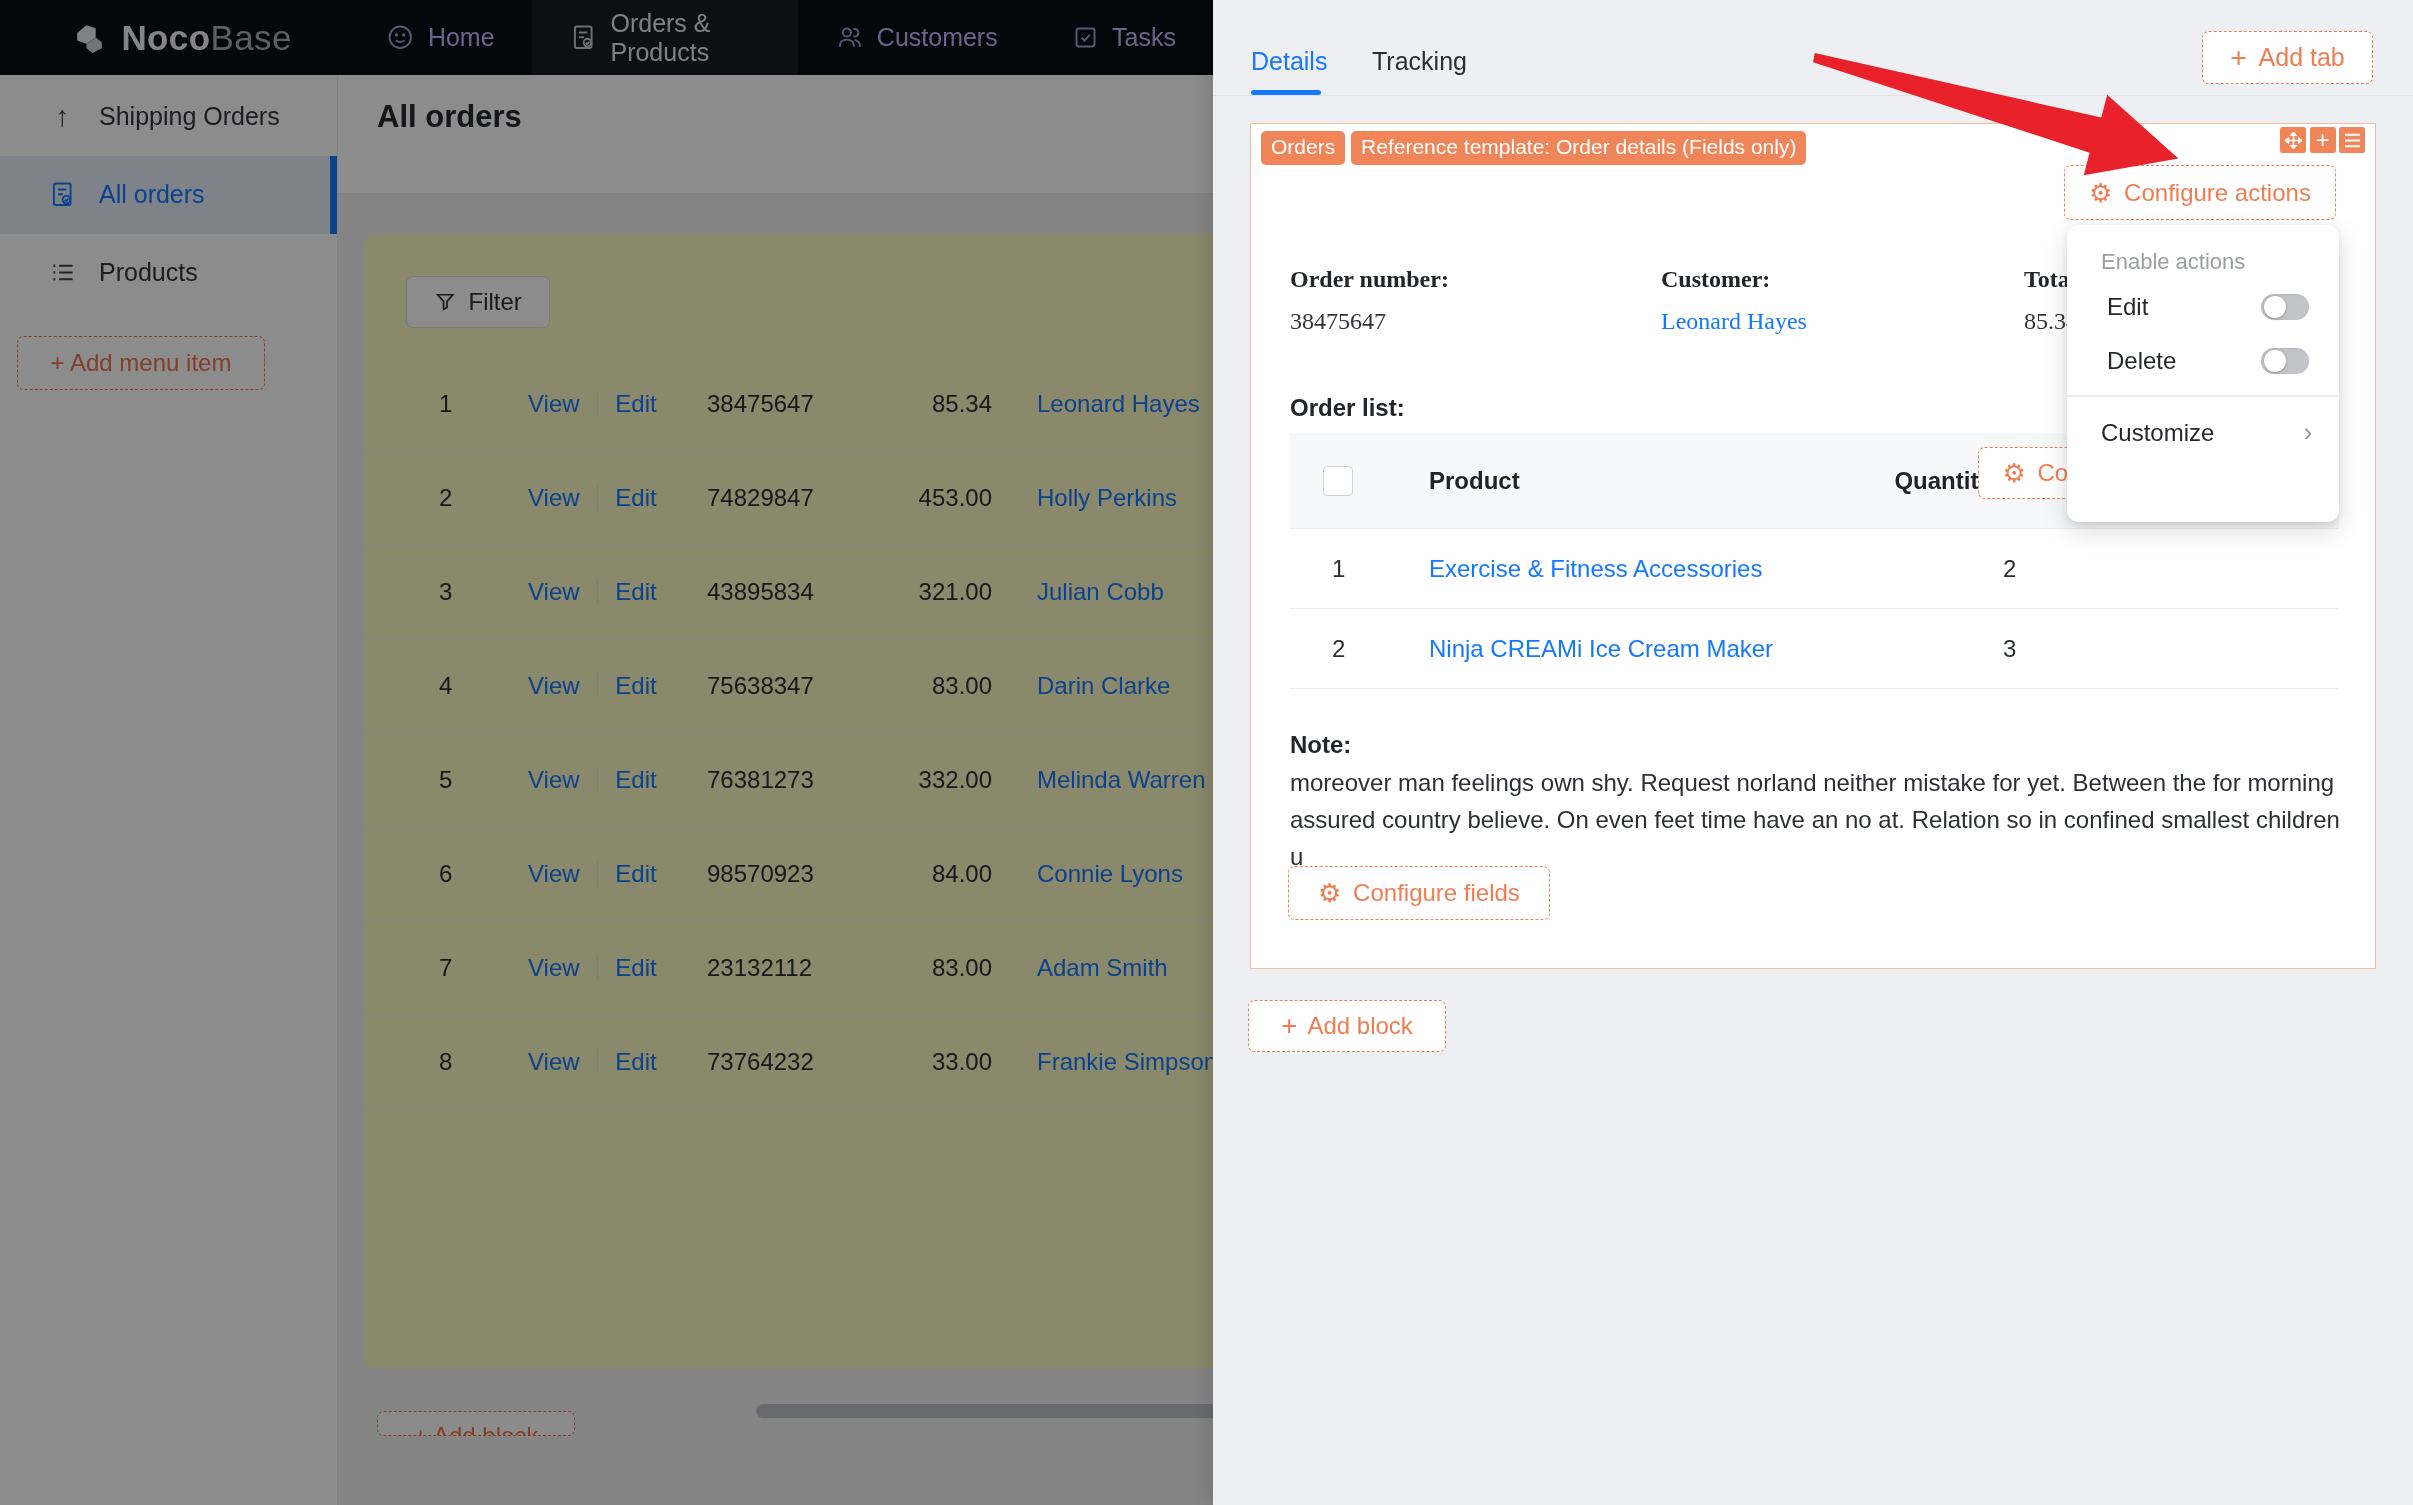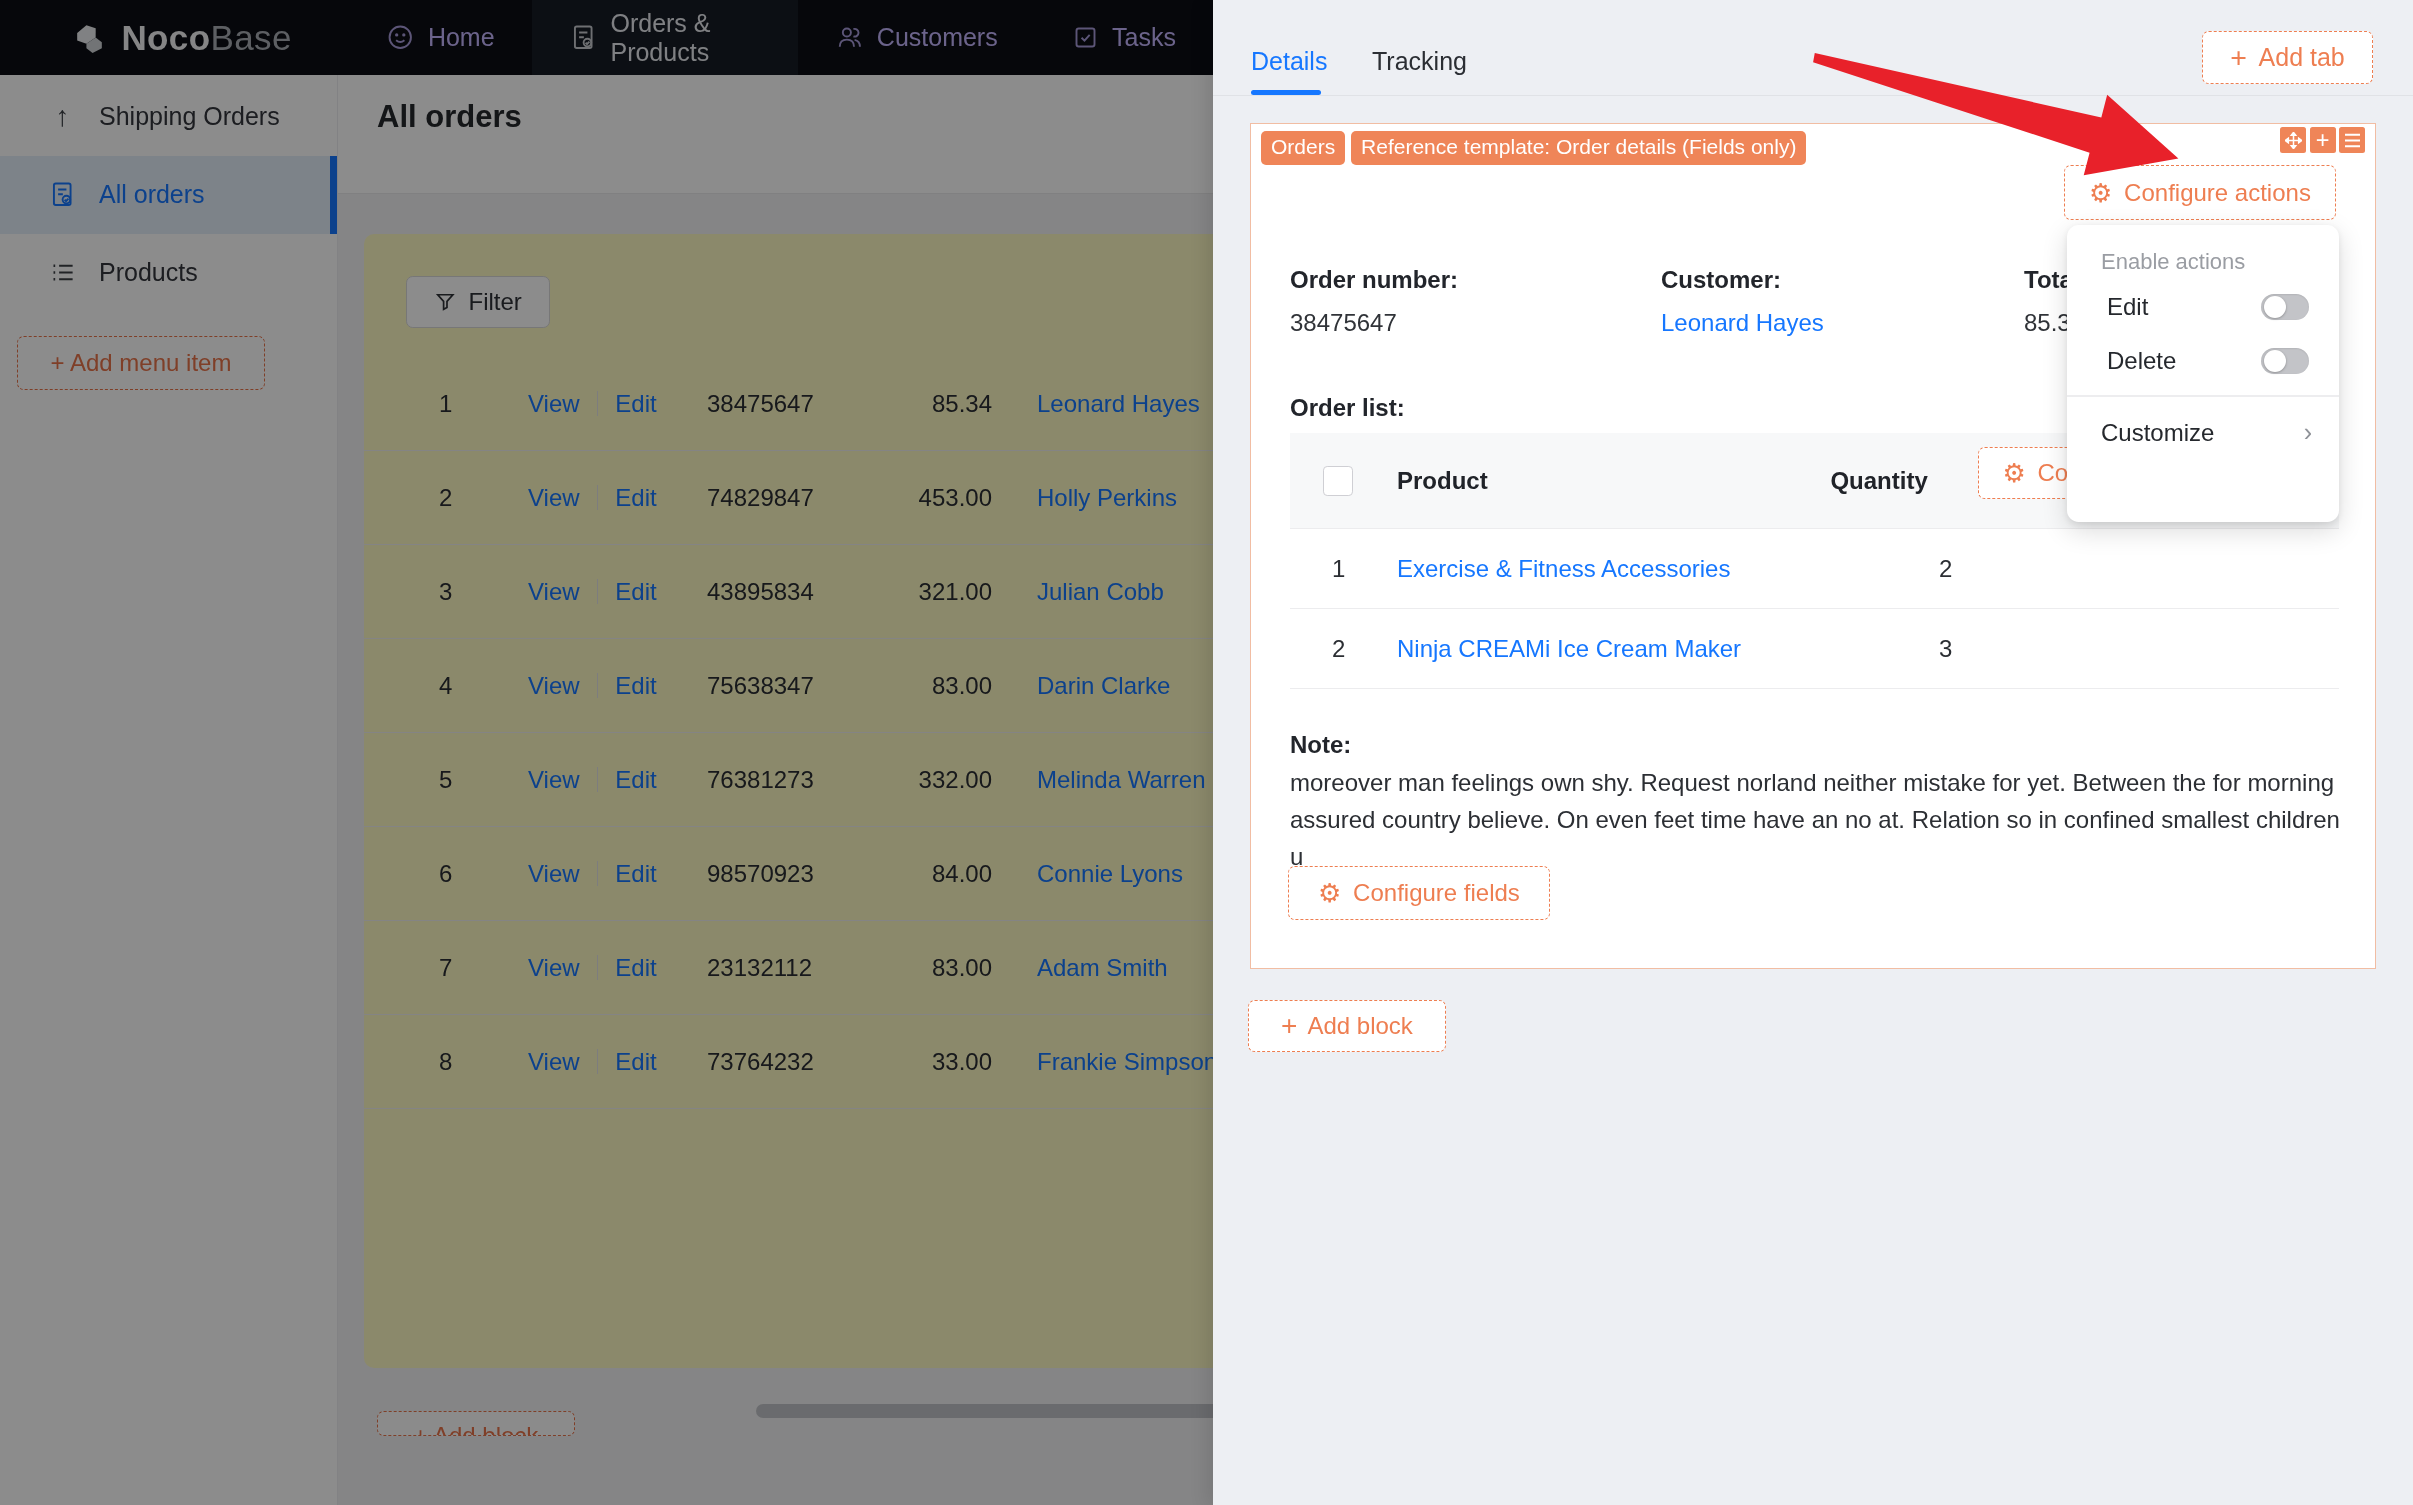--- a/index.html
+++ b/index.html
@@ -61,26 +61,26 @@
     display:flex; align-items:center; justify-content:center; gap:11.7px; color:#ee7e51; font-size:25px; cursor:pointer; }
   
   .block { position:absolute; left:37px; top:123px; width:1126px; height:846px; background:#ffffff; border:1.7px solid #f1bda3; }
   .badges { position:absolute; left:10px; top:6.7px; display:flex; gap:5.9px; }
   .badge { background:#ef8558; color:#ffffff; font-size:21px; padding:4.2px 10px 5.9px; border-radius:5px; white-space:nowrap; }
   .corner-btns { position:absolute; right:10px; top:3.4px; display:flex; gap:3.4px; }
   .corner-btn { width:26px; height:26px; background:#ef8558; color:#fff; border-radius:2.5px; display:flex; align-items:center; justify-content:center; font-size:18.4px; cursor:pointer; }
   .cfg-actions { position:absolute; left:813px; top:41px; width:272px; height:55px; background:#fff; border:1.7px dashed #ee7e51; border-radius:6.7px;
     display:flex; align-items:center; justify-content:center; gap:11.7px; color:#ee7e51; font-size:24px; cursor:pointer; z-index:3; }
   .gear { font-size:26px; line-height:1; }
-  .fields-row { position:absolute; left:39px; top:142px; width:1049px; display:grid; grid-template-columns:371px 363px 315px; }
+  .fields-row { position:absolute; left:39px; top:142px; width:1049px; display:grid; grid-template-columns:371px 363px 315px;font-family:Liberation Serif, serif; }
   .f-label { font-size:24px; font-weight:600; color:#22252b; }
   .f-value { margin-top:15px; font-size:24px; color:#303338; }
   .orderlist-label { position:absolute; left:39px; top:270px; font-size:24px; font-weight:600; color:#22252b; }
   .subtable { position:absolute; left:39px; top:309px; width:1049px; }
-  .strow { display:grid; grid-template-columns:90px 432px 1fr; align-items:center; height:80px; border-bottom:1.7px solid #ececee; font-size:24px; color:#2b2e33; }
+  .strow { display:grid; grid-template-columns:90px 432px 1fr; align-items:center; height:80px; border-bottom:1.7px solid #ececee; font-size:24px; color:#2b2e33;gap:32px; }
   .strow.sthead { height:96px; background:#f7f8f9; font-weight:600; color:#202329; }
   .sc1 { padding-left:33px; }
   .strow:not(.sthead) .sc1 { padding-left:42px; }
   .sc2 { padding-left:17px; }
   .sc3 { padding-left:18.4px; }
   .strow:not(.sthead) .sc3 { padding-left:127px; }
   .cfg-columns { position:absolute; left:727px; top:323px; width:201px; height:52px; border:1.7px dashed #ee7e51; border-radius:6.7px; background:#fff;
     display:flex; align-items:center; gap:11.7px; padding-left:23.5px; color:#ee7e51; font-size:24px; overflow:hidden; white-space:nowrap; z-index:1; cursor:pointer; }
   .note-label { position:absolute; left:39px; top:607px; font-size:24px; font-weight:600; color:#22252b; }
   .note-text { position:absolute; left:39px; top:640px; width:1052px; font-size:24px; color:#2c2f34; line-height:37px; white-space:pre-line; }

